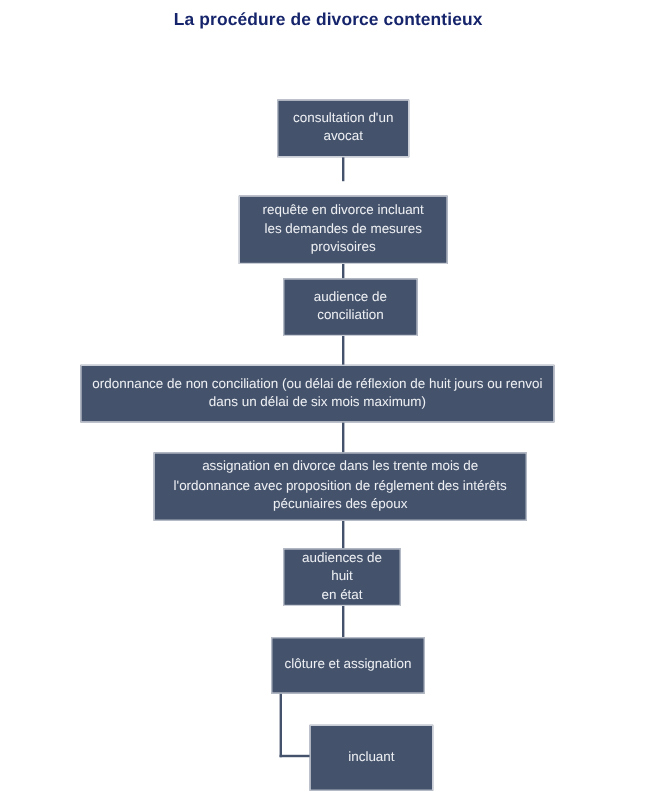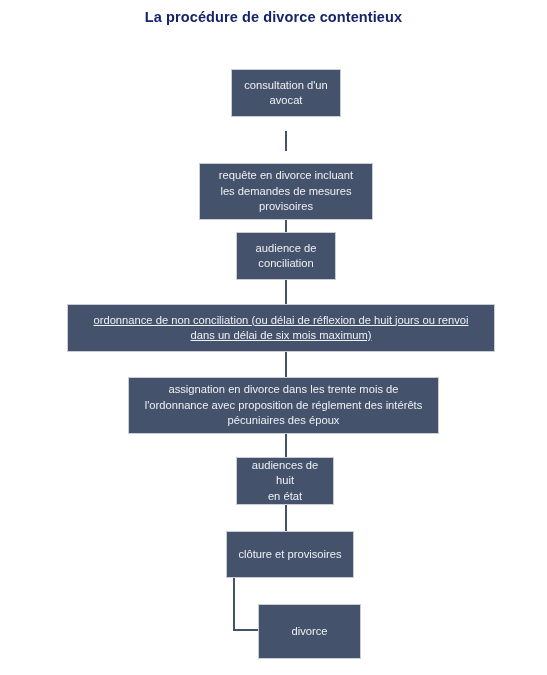--- a/index.html
+++ b/index.html
@@ -53,24 +53,24 @@
     z-index: 2;
   }
 
   .node .node-text {
     display: block;
     width: 100%;
     white-space: pre-line;
   }
 
   
-  #node-consultation     { left: 231px; top: 69px;  width: 110px; height: 48px; }
+  #node-consultation     { left: 231px; top: 83px;  width: 110px; height: 48px; }
   #node-requete          { left: 199px; top: 151px; width: 174px; height: 57px; margin-top: 12px; }
-  #node-audience-concil  { left: 236px; top: 232px; width: 100px; height: 48px; }
-  #node-ordonnance       { left: 67px;  top: 304px; width: 428px; height: 48px; text-decoration: underline; }
+  #node-audience-concil  { left: 236px; top: 232px; width: 112px; height: 48px; }
+  #node-ordonnance       { left: 67px;  top: 304px; width: 395px; height: 48px; }
   #node-assignation      { left: 128px; top: 377px; width: 311px; height: 57px; }
   #node-mise-en-etat     { left: 236px; top: 457px; width: 98px;  height: 48px; }
   #node-cloture          { left: 226px; top: 531px; width: 128px; height: 47px; }
   #node-jugement         { left: 258px; top: 604px; width: 103px; height: 55px; }
 
   
   .connector {
     position: absolute;
     background: #44526b;
     z-index: 1;
@@ -129,20 +129,20 @@
 l'ordonnance avec proposition de réglement des intérêts
 pécuniaires des époux</span>
   </div>
 
   <div class="node" id="node-mise-en-etat">
     <span class="node-text">audiences de huit
 en état</span>
   </div>
 
   <div class="node" id="node-cloture">
-    <span class="node-text">clôture et provisoires</span>
+    <span class="node-text">clôture et assignation</span>
   </div>
 
   <div class="node" id="node-jugement">
-    <span class="node-text">divorce</span>
+    <span class="node-text">incluant</span>
   </div>
 
 </div>
 
 </body></html>

